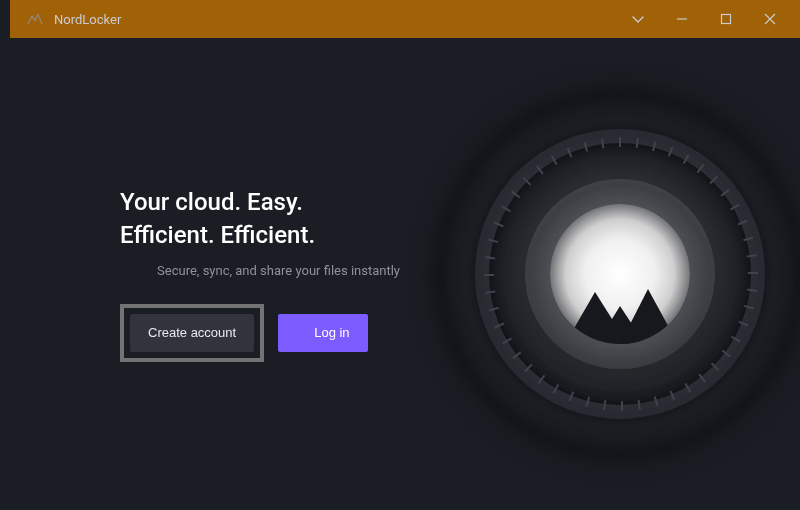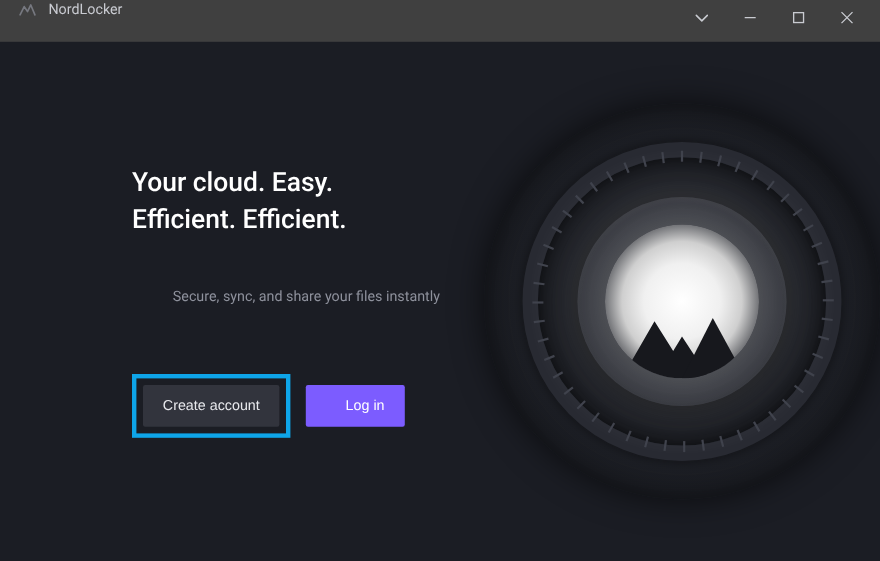--- a/index.html
+++ b/index.html
@@ -8,24 +8,25 @@
     height: 510px;
     background: #1b1d24;
     font-family: -apple-system, BlinkMacSystemFont, "Segoe UI", Roboto, sans-serif;
     color: #ffffff;
     overflow: hidden;
     position: relative;
   }
   .titlebar {
     height: 38px;
     display: flex;
-    align-items: flex-start;
+    align-items: center;
     justify-content: space-between;
     padding: 0 8px 0 16px;
-    background: #404040;
+    background: #a16207;
+    margin-left: 10px;
   }
   .titlebar-left {
     display: flex;
     align-items: center;
     gap: 10px;
   }
   .app-icon {
     width: 18px;
     height: 18px;
     display: flex;
@@ -61,21 +62,20 @@
     bottom: 0;
     display: flex;
   }
   .left-pane {
     flex: 0 0 420px;
     display: flex;
     flex-direction: column;
     justify-content: center;
     padding-left: 120px;
     padding-right: 20px;
-    gap: 36px;
   }
   .headline {
     font-size: 24px;
     font-weight: 500;
     line-height: 1.35;
     color: #ffffff;
     margin-bottom: 12px;
   }
   .subhead {
     font-size: 13px;
@@ -103,21 +103,21 @@
     background: #32343d;
     color: #e8e9ed;
   }
   .btn-secondary {
     background: #7c5cff;
     color: #ffffff;
     min-width: 72px;
     padding-left: 36px;
   }
   .highlight-box {
-    border: 4px solid #0ea5e9;
+    border: 4px solid #737373;
     padding: 6px;
     display: inline-flex;
   }
   .right-pane {
     flex: 1;
     position: relative;
     display: flex;
     align-items: center;
     justify-content: center;
   }

